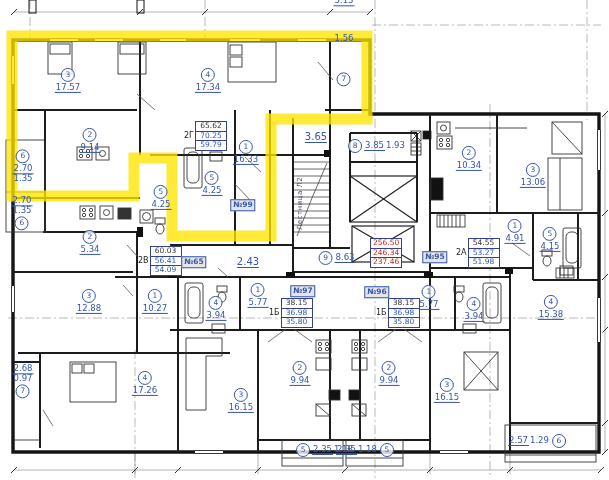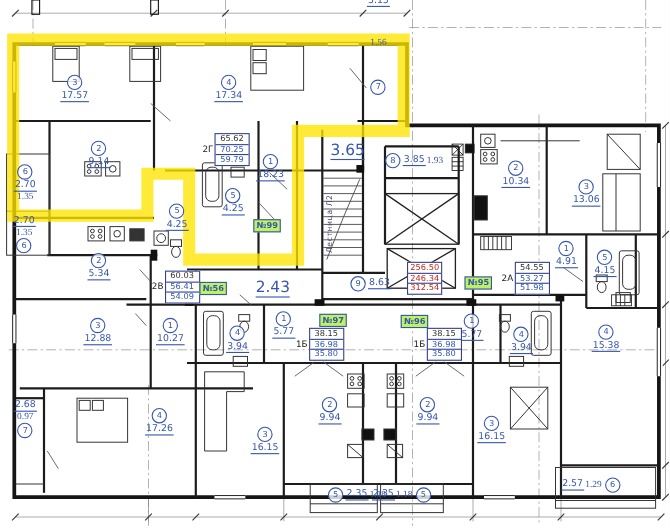--- a/index.html
+++ b/index.html
@@ -9,34 +9,34 @@
   
   .room{position:absolute;transform:translate(-50%,-50%);display:flex;align-items:center;
         color:#3656ad;line-height:1.08;white-space:nowrap;}
   .room.col{flex-direction:column;}
   .room.row{flex-direction:row;gap:2px;}
   .frac{display:flex;flex-direction:row;align-items:center;}
   .circ{width:12px;height:12px;border:1px solid #3656ad;border-radius:50%;
         font-size:7.5px;line-height:12px;text-align:center;background:rgba(255,255,255,.8);
         flex:none;margin:1px 0;}
   .area{font-size:8.5px;border-bottom:1px solid #3656ad;padding:0 1px;}
-  .area2{font-size:8.5px;padding:0 1px;font-family:Liberation Serif, serif;}
+  .area2{font-size:8.5px;padding:0 1px;}
   
   .apt-table{position:absolute;display:flex;align-items:center;background:transparent;}
   .apt-id{color:#222;font-size:8px;margin-right:1px;text-align:right;}
   .apt-rows{border:1px solid #33418f;background:#fff;}
   .apt-row{min-width:26px;text-align:center;font-size:7.5px;line-height:8.6px;
            padding:0 2px;border-bottom:1px solid #33418f;color:#2f58b8;}
   .apt-row:first-child{color:#333;}
   .apt-row:last-child{border-bottom:none;}
   .totals .apt-row{color:#c42718;}
   .tag{position:absolute;transform:translate(-50%,-50%);border:1px solid #3656ad;
        color:#3656ad;font-weight:bold;font-size:7.5px;line-height:9.5px;padding:0 2px;
-       background:#bef264;white-space:nowrap;}
-  .dim{position:absolute;transform:translate(-50%,-50%);font-size:14px;color:#3656ad;
+       background:#e5e5e5;white-space:nowrap;}
+  .dim{position:absolute;transform:translate(-50%,-50%);font-size:10px;color:#3656ad;
        border-bottom:1px solid #3656ad;white-space:nowrap;}
   .stair{position:absolute;font-size:7px;color:#4a4a6a;letter-spacing:.5px;
          transform:rotate(-90deg);transform-origin:0 0;white-space:nowrap;}
   .watermark{position:absolute;font-size:46px;font-weight:bold;
              color:rgba(118,118,118,.38);letter-spacing:0;}
 </style>
 </head>
 <body>
 
 <div id="plan">
@@ -364,21 +364,21 @@
         <div class="area">3.13</div>
         <div class="area2">1.56</div>
         <div class="circ">7</div>
       </div>
       <div class="room col" style="left: 90px; top: 140px;">
         <div class="circ">2</div>
         <div class="area">9.14</div>
       </div>
       <div class="room col" style="left: 246px; top: 152px;">
         <div class="circ">1</div>
-        <div class="area">18.23</div>
+        <div class="area">16.33</div>
       </div>
       <div class="room col" style="left: 212px; top: 183px;">
         <div class="circ">5</div>
         <div class="area">4.25</div>
       </div>
       <div class="room col" style="left: 161px; top: 197px;">
         <div class="circ">5</div>
         <div class="area">4.25</div>
       </div>
       <div class="room col" style="left: 23px; top: 166px;">
@@ -539,26 +539,26 @@
   <div class="apt-rows">
     <div class="apt-row">54.55</div>
     <div class="apt-row">53.27</div>
     <div class="apt-row">51.98</div>
   </div>
 </div>
 <div class="apt-table totals" style="left:370px;top:238px">
   <div class="apt-rows">
     <div class="apt-row">256.50</div>
     <div class="apt-row">246.34</div>
-    <div class="apt-row">312.54</div>
+    <div class="apt-row">237.46</div>
   </div>
 </div>
 
 <div class="tag" style="left:243px;top:205px">№99</div>
-<div class="tag" style="left:194px;top:262px">№56</div>
+<div class="tag" style="left:194px;top:262px">№65</div>
 <div class="tag" style="left:303px;top:291px">№97</div>
 <div class="tag" style="left:377px;top:292px">№96</div>
 <div class="tag" style="left:435px;top:257px">№95</div>
 
 <div class="stair" style="left:296px;top:230px">Лестница Л2</div>
 
 
 </div>
 
 </body></html>

